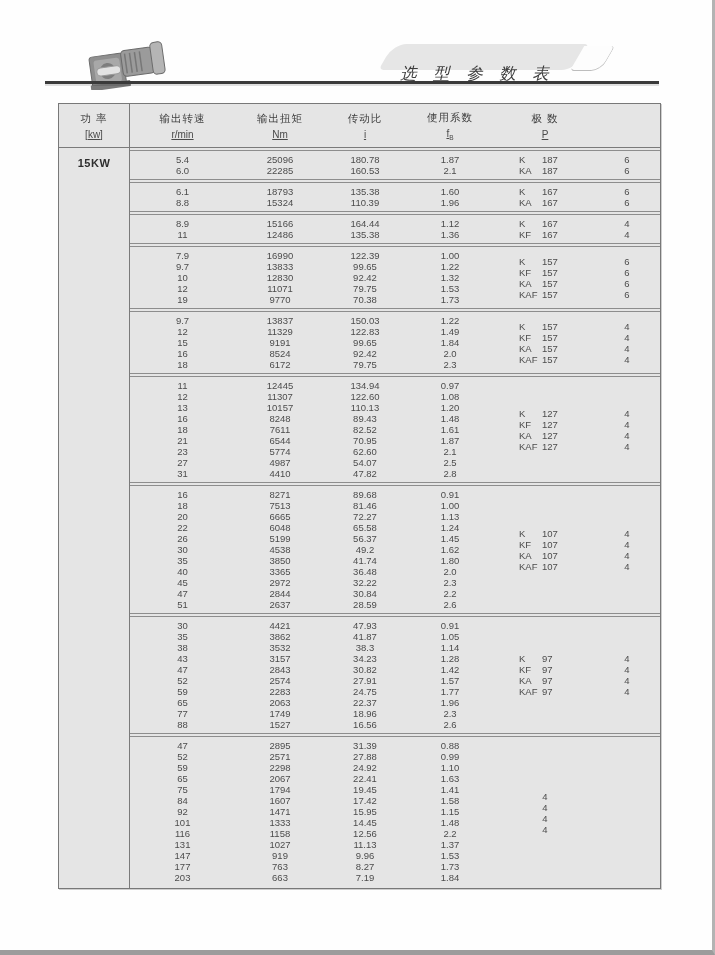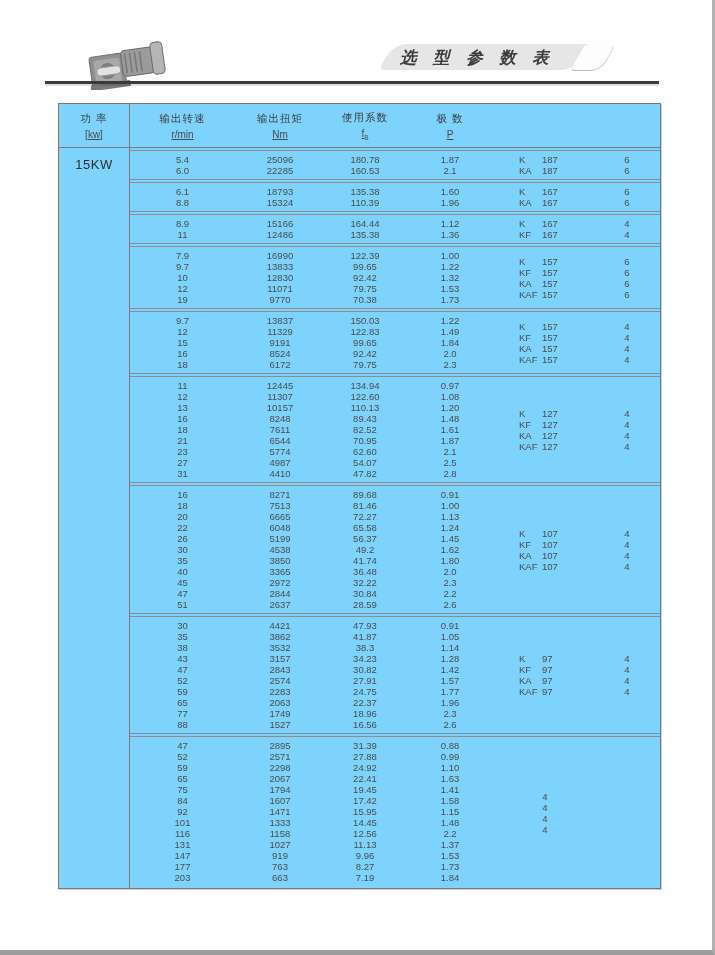--- a/index.html
+++ b/index.html
@@ -17,44 +17,44 @@
     position:absolute;left:0;top:0;width:100%;height:100%;
     background:#e6e6e6;transform:skewX(-30deg);
     border-radius:13px 5px 13px 5px;
   }
   .banner-tail{
     position:absolute;right:-26px;top:2px;width:30px;height:24px;
     transform:skewX(-30deg);border-bottom:1.5px solid #bdbdbd;
     border-right:1.5px solid #c6c6c6;border-radius:0 4px 10px 4px;background:#fdfdfd;
   }
   .banner-text{
-    position:absolute;left:14px;top:3px;width:100%;text-align:left;
-    font-size:16.5px;font-weight:bold;font-style:italic;color:#3c3c3c;
+    position:absolute;left:14px;top:19px;width:100%;text-align:left;
+    font-size:16.5px;font-weight:normal;font-style:italic;color:#3c3c3c;
     letter-spacing:6px;white-space:nowrap;
   }
   .top-rule{position:absolute;left:45px;top:81px;width:614px;height:3px;background:#3a3a3a;
     box-shadow:0 2px 0 rgba(0,0,0,0.12);}
   
   .spec-table{
     position:absolute;left:58px;top:103px;width:603px;height:786px;
-    border:1.5px solid #787878;box-sizing:border-box;background:#7dd3fc;
+    border:1.5px solid #787878;box-sizing:border-box;background:#e5e5e5;
     box-shadow:1px 1px 0 #cfcfcf;
   }
   .thead{
     display:grid;grid-template-columns:71px 105px 90px 80px 90px 100px 64px;
     height:44px;border-bottom:1.2px solid #7a7a7a;box-sizing:border-box;
   }
   .th{display:flex;flex-direction:column;align-items:center;justify-content:center;gap:3px;}
   .power-th{border-right:1.2px solid #7a7a7a;box-sizing:border-box;}
   .th-zh{font-size:10.5px;color:#3f3f3f;letter-spacing:1px;font-weight:500;}
   .th-en{font-size:10px;color:#4a4a4a;text-decoration:underline;}
   .th-en sub{font-size:6.5px;}
   .tbody{display:flex;height:calc(100% - 44px);}
   .power-col{width:71px;border-right:1.2px solid #7a7a7a;box-sizing:border-box;flex:none;}
-  .power-value{margin-top:9px;text-align:center;font-size:13px;font-weight:normal;color:#2e2e2e;letter-spacing:0.5px;}
+  .power-value{margin-top:9px;text-align:center;font-size:11px;font-weight:bold;color:#2e2e2e;letter-spacing:0.5px;}
   .groups{flex:1;display:flex;flex-direction:column;}
   .group{
     display:grid;grid-template-columns:105px 90px 80px 90px 100px 64px;
     padding:3px 0;margin-top:2px;
     border-top:1px solid #8d8d8d;border-bottom:1px solid #8d8d8d;
   }
   .group:last-child{flex:1;border-bottom:none;}
   .gcol{font-size:9.5px;color:#4c4c4c;}
   .c0,.c1,.c2,.c3{text-align:center;}
   .line{height:11px;line-height:11px;white-space:nowrap;}
@@ -101,20 +101,24 @@
       </div>
       <div class="th">
         <div class="th-zh">输出转速</div>
         <div class="th-en">r/min</div>
       </div>
       <div class="th">
         <div class="th-zh">输出扭矩</div>
         <div class="th-en">Nm</div>
       </div>
       <div class="th">
+        <div class="th-zh">传动比</div>
+        <div class="th-en">i</div>
+      </div>
+      <div class="th">
         <div class="th-zh">使用系数</div>
         <div class="th-en"><span>f</span><sub>B</sub></div>
       </div>
       <div class="th">
         <div class="th-zh">极 数</div>
         <div class="th-en">P</div>
       </div>
     </div>
     <div class="tbody">
       <div class="power-col">

